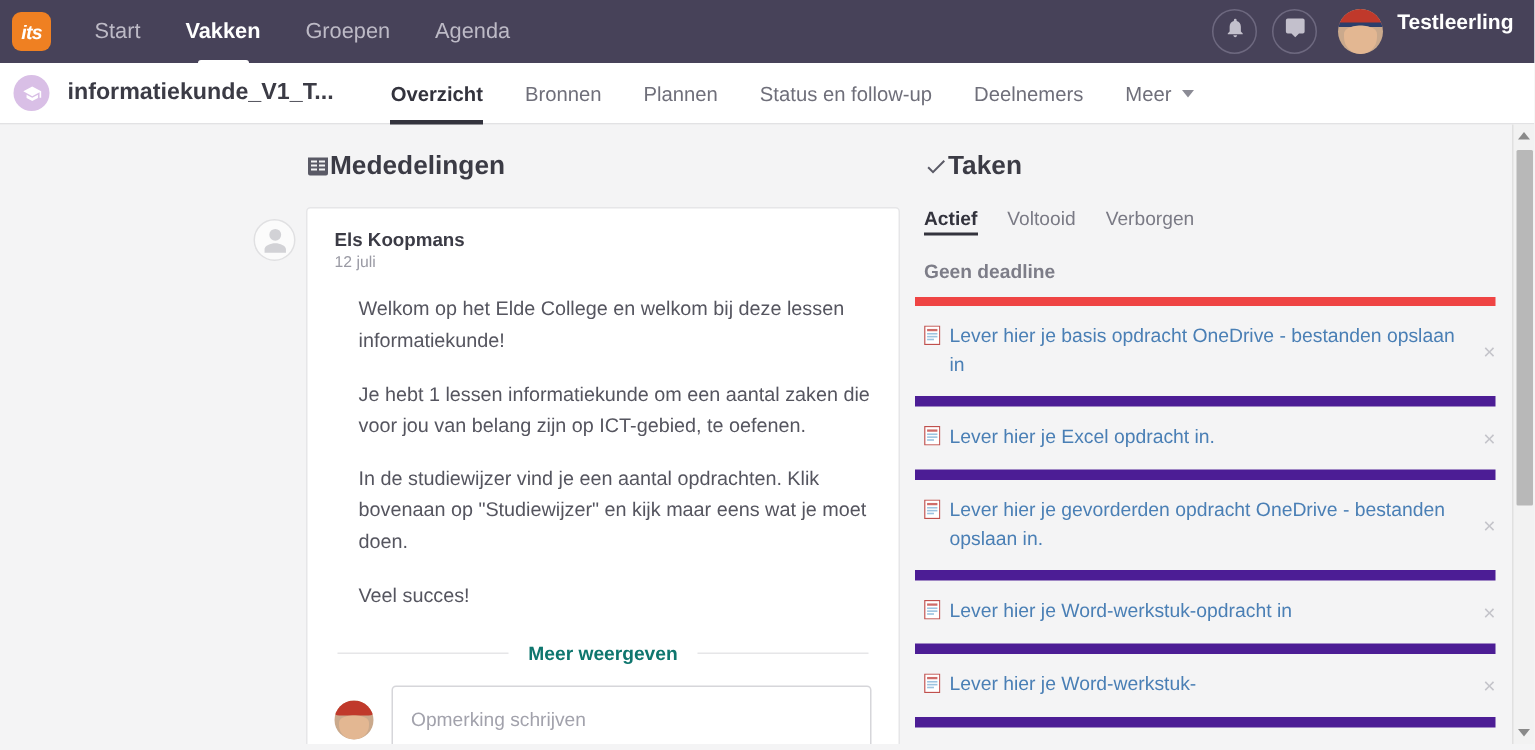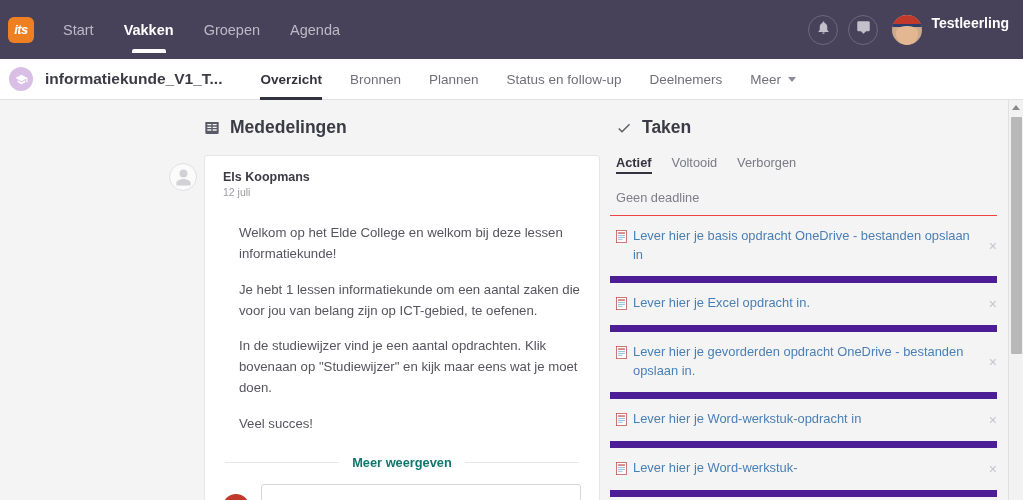--- a/index.html
+++ b/index.html
@@ -8,21 +8,21 @@
     width: 1023px;
     height: 500px;
     overflow: hidden;
     background: #f4f4f5;
     font-family: "Liberation Sans", sans-serif;
     -webkit-font-smoothing: antialiased;
   }
 
   
   .topnav {
-    height: 59px;
+    height: 42px;
     background: #474259;
     display: flex;
     align-items: center;
     padding-left: 8px;
     position: relative;
   }
   .logo {
     width: 26px; height: 26px;
     background: #ef8022;
     border-radius: 6px;
@@ -163,21 +163,20 @@
     overflow: hidden;
   }
 
   
   .col-left { width: 600px; flex: 0 0 600px; padding-left: 198px; }
   .col-right { flex: 1; padding-left: 10px; padding-right: 26px; }
 
   .section-head {
     display: flex;
     align-items: center;
-    gap: 10px;
     margin-bottom: 17px;
     padding-left: 6px;
   }
   .section-head .sh-icon { display: flex; align-items: center; }
   .section-head .sh-icon svg { fill: #5a5a66; }
   .section-title {
     font-size: 17.5px;
     font-weight: bold;
     color: #3b3b45;
   }
@@ -196,21 +195,21 @@
     left: -36px; top: 7px;
     width: 28px; height: 28px;
     border-radius: 50%;
     border: 1px solid #e0e0e2;
     background: #fbfbfb;
     display: flex; align-items: center; justify-content: center;
   }
   .post-avatar svg { fill: #d2d2d6; }
   .post-author { font-size: 12.5px; font-weight: bold; color: #3b3b45; }
   .post-date { font-size: 10.5px; color: #9a9aa4; margin-top: 2px; }
-  .post-body { margin-top: 25px; padding-left: 16px; }
+  .post-body { margin-top: 15px; padding-left: 16px; }
   .post-body p {
     font-size: 13.2px;
     line-height: 1.58;
     color: #55555f;
     margin-bottom: 15px;
   }
   .post-body p:last-child { margin-bottom: 0; }
 
   .more-row {
     display: flex;
@@ -287,21 +286,22 @@
     position: absolute;
     left: 0; right: 0; bottom: 0;
     height: 2px;
     background: #33333d;
   }
   .task-group-label {
     font-size: 12.8px;
     color: #7d7d88;
     padding-left: 6px;
     padding-bottom: 10px;
-    border-bottom: 1px solid #ef4444;
+    border-bottom: 6px solid #ef4444;
+    font-weight: bold;
   }
   .task-item {
     display: flex;
     align-items: flex-start;
     padding: 11px 0 11px 6px;
     border-bottom: 7px solid #4c1d95;
     gap: 6px;
   }
   .task-doc-icon { flex: 0 0 auto; margin-top: 2px; }
   .task-link {

